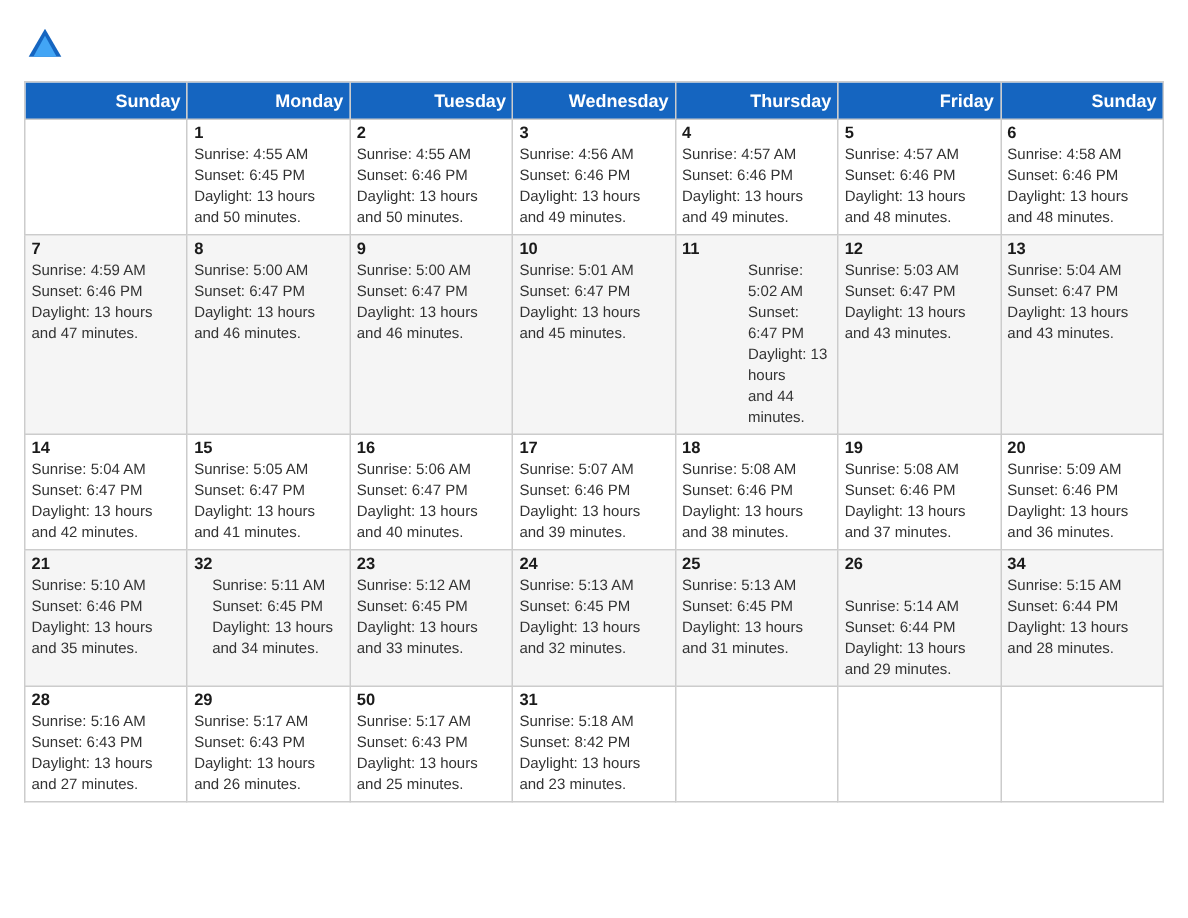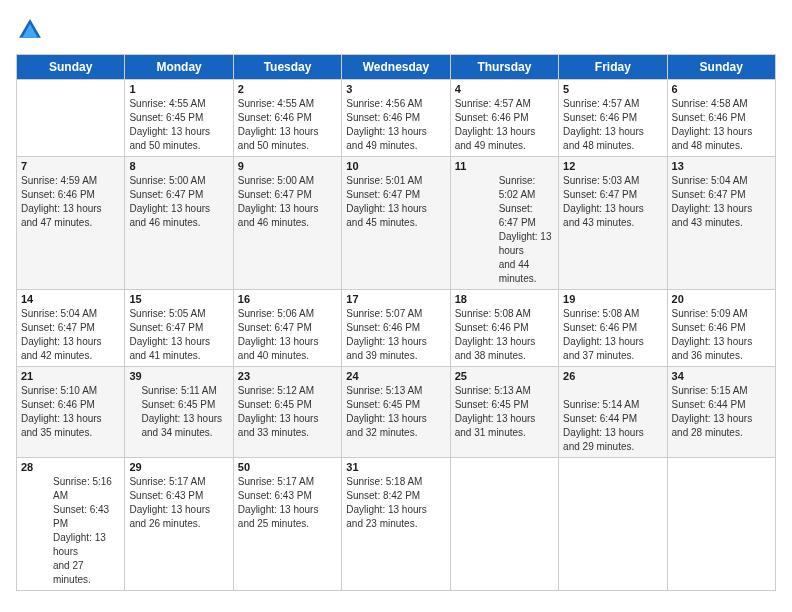--- a/index.html
+++ b/index.html
@@ -55,21 +55,21 @@
       width: 100%;
       border-collapse: collapse;
       table-layout: fixed;
     }
     thead tr th {
       background-color: #1565c0;
       color: #fff;
       font-size: 12px;
       font-weight: bold;
       padding: 5px 4px;
-      text-align: center;
+      text-align: right;
       border: 1px solid #ccc;
     }
     tbody tr td {
       border: 1px solid #ccc;
       vertical-align: top;
       padding: 3px 4px;
       font-size: 9.5px;
       color: #333;
       height: 76px;
     }
@@ -275,21 +275,21 @@
         </tr>
         <tr>
           <td>
             <div class="day-num">21</div>
             <div class="day-info" style="white-space: pre-line;">Sunrise: 5:10 AM
 Sunset: 6:46 PM
 Daylight: 13 hours
 and 35 minutes.</div>
           </td>
           <td>
-            <div class="day-num">39</div>
+            <div class="day-num">32</div>
             <div class="day-info" style="white-space: pre-line; margin-left: 12px;">Sunrise: 5:11 AM
 Sunset: 6:45 PM
 Daylight: 13 hours
 and 34 minutes.</div>
           </td>
           <td>
             <div class="day-num">23</div>
             <div class="day-info" style="white-space: pre-line;">Sunrise: 5:12 AM
 Sunset: 6:45 PM
 Daylight: 13 hours
@@ -320,21 +320,21 @@
             <div class="day-num">34</div>
             <div class="day-info" style="white-space: pre-line;">Sunrise: 5:15 AM
 Sunset: 6:44 PM
 Daylight: 13 hours
 and 28 minutes.</div>
           </td>
         </tr>
         <tr>
           <td>
             <div class="day-num">28</div>
-            <div class="day-info" style="white-space: pre-line; margin-left: 32px;">Sunrise: 5:16 AM
+            <div class="day-info" style="white-space: pre-line;">Sunrise: 5:16 AM
 Sunset: 6:43 PM
 Daylight: 13 hours
 and 27 minutes.</div>
           </td>
           <td>
             <div class="day-num">29</div>
             <div class="day-info" style="white-space: pre-line;">Sunrise: 5:17 AM
 Sunset: 6:43 PM
 Daylight: 13 hours
 and 26 minutes.</div>

